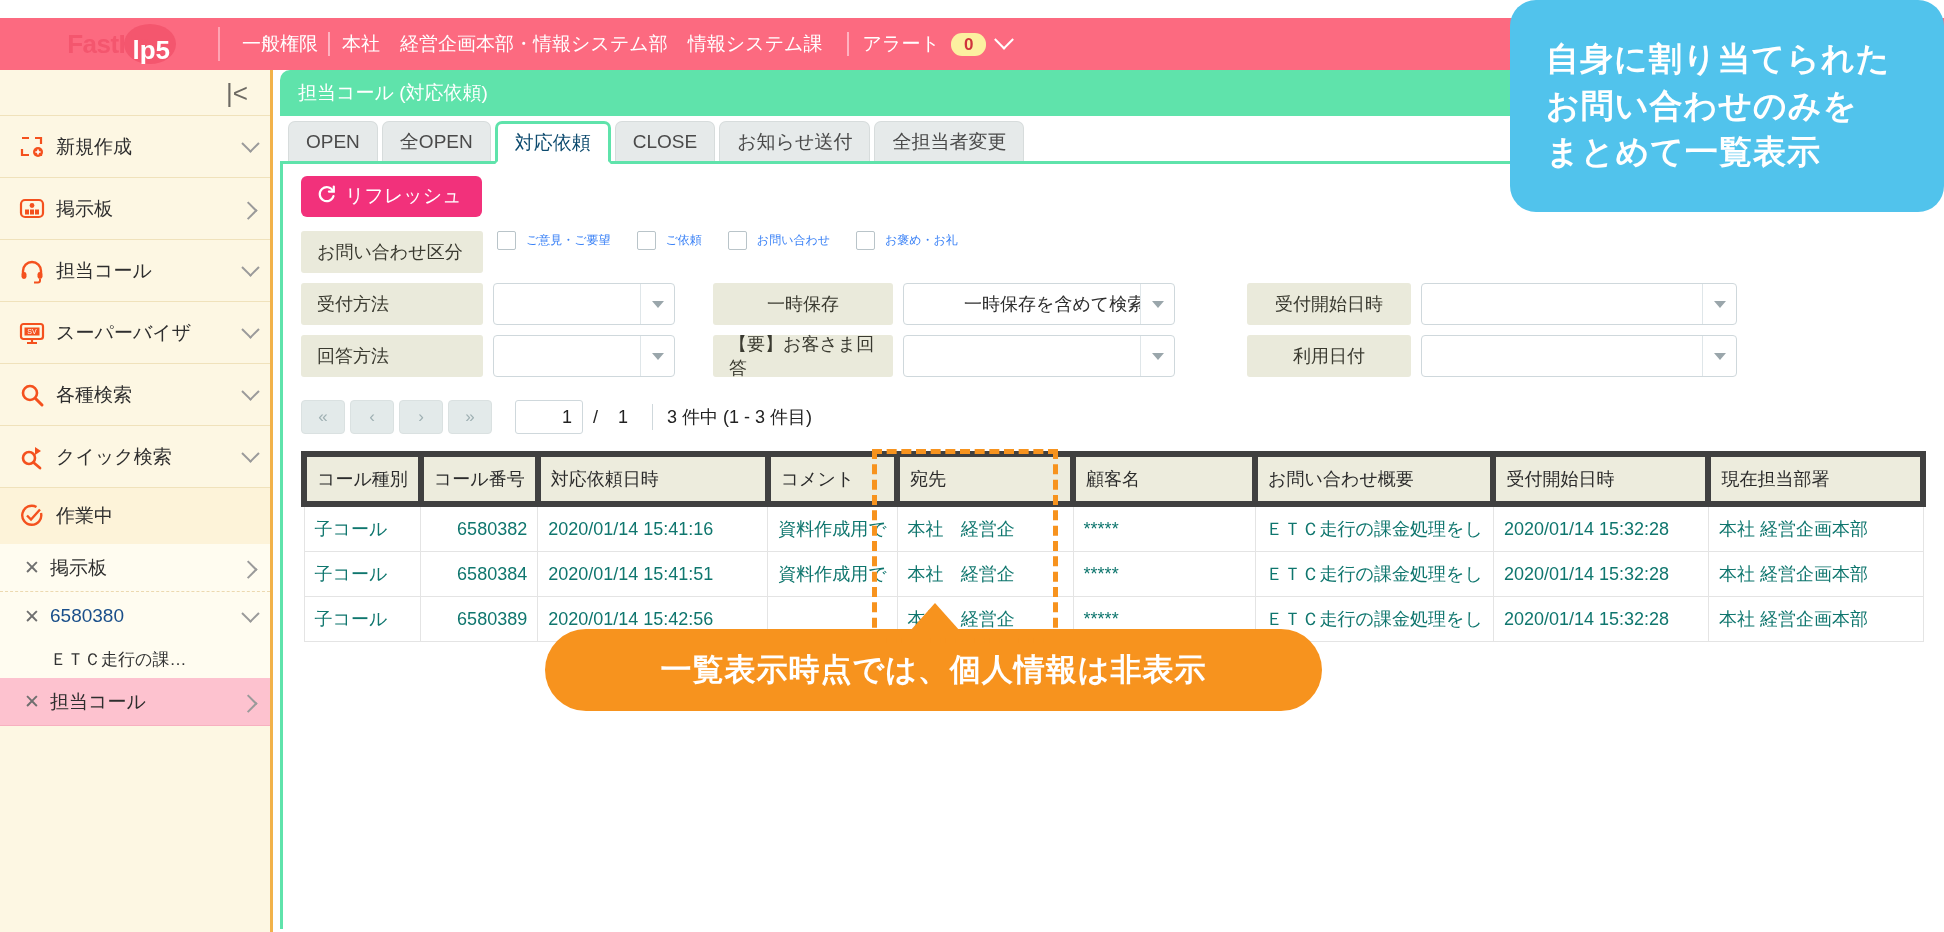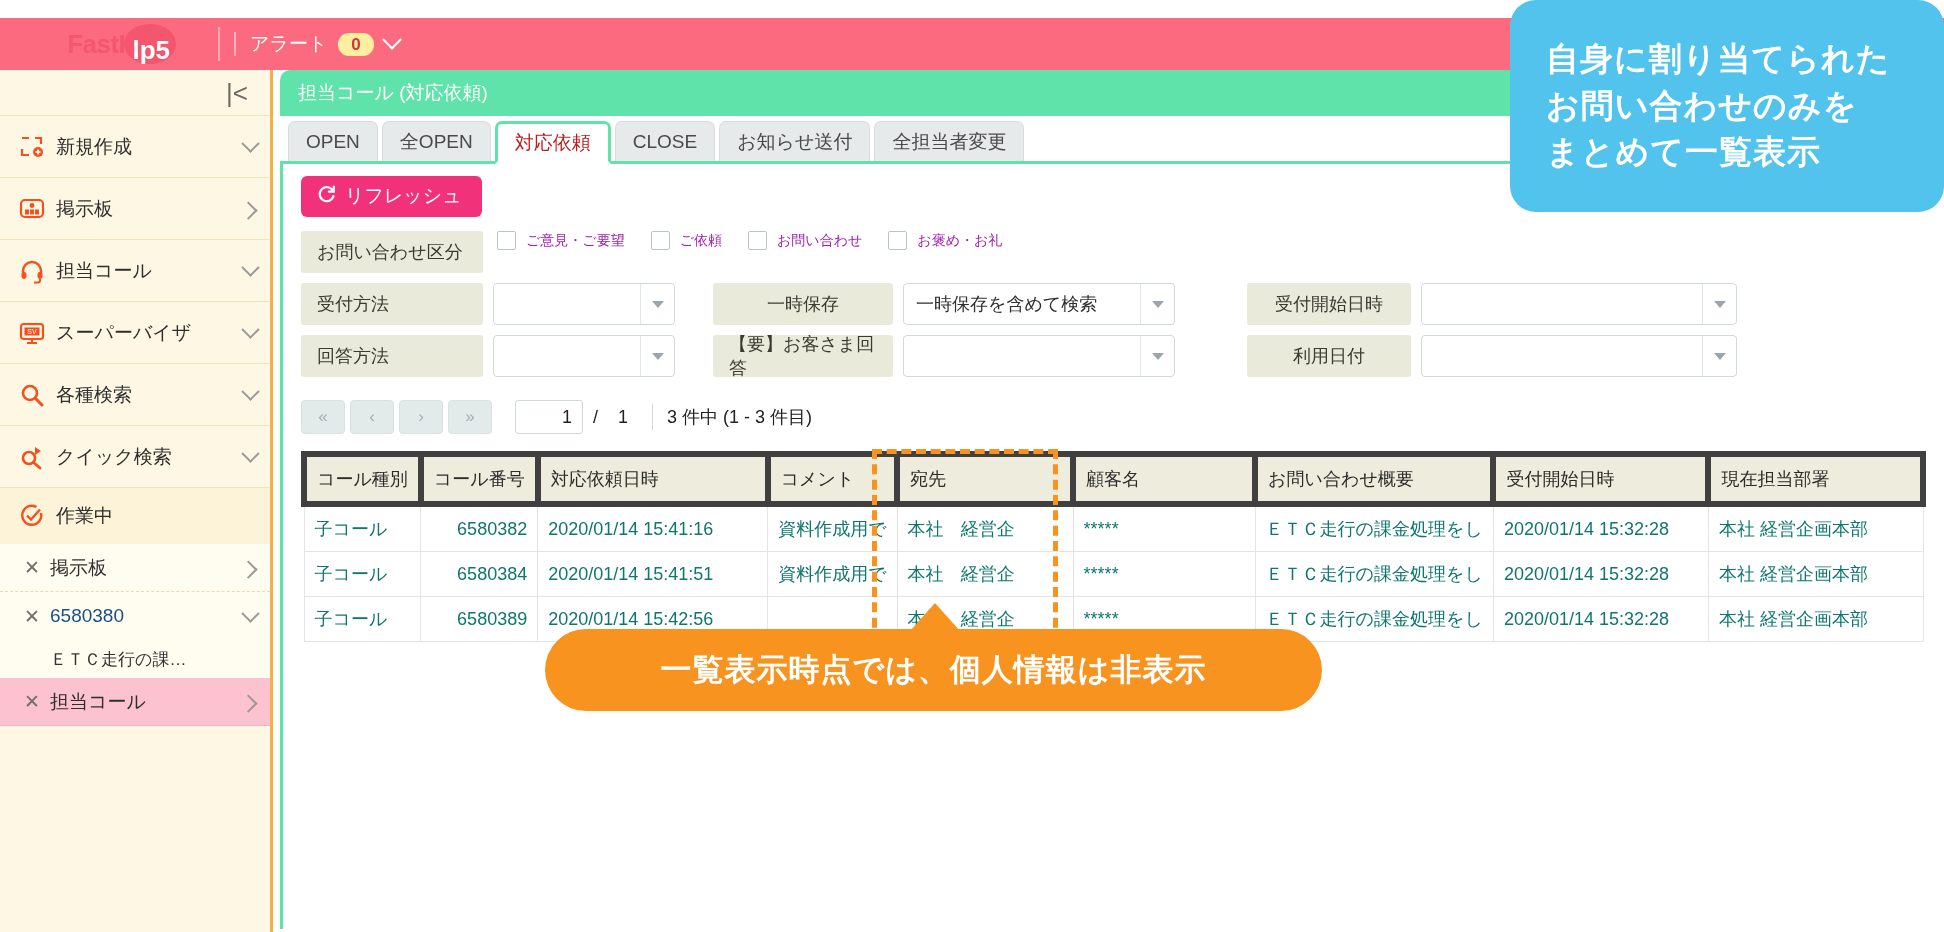--- a/index.html
+++ b/index.html
@@ -153,21 +153,21 @@
   }
   .tab {
     height: 40px; padding: 11px 17px;
     display: flex; align-items: center; justify-content: center;
     background: #e6eaea; color: #4a4a4a;
     font-size: 19px; border-radius: 7px 7px 0 0;
     cursor: pointer;
     border: 1px solid #d7dcdc; border-bottom: none;
   }
   .tab.active {
-    background: #ffffff; color: #b91c1c;
+    background: #ffffff; color: #0c4a6e;
     border: 3px solid #5fe3ab; border-bottom: 3px solid #ffffff;
     margin-bottom: -3px; height: 43px;
   }
 
   .body-area {
     border-left: 3px solid #5fe3ab;
     margin-left: 4px;
     height: 765px;
     padding: 12px 0 0 18px;
     background: #ffffff;
@@ -182,30 +182,30 @@
 
   
   .filters { margin-top: 14px; }
   .frow { display: flex; align-items: flex-start; height: 46px; margin-bottom: 6px; }
   .flabel {
     background: #eaeadb; color: #3a3a30; font-size: 18px;
     height: 42px; display: flex; align-items: center; padding: 0 16px;
     border-radius: 3px;
   }
   .fcheckgroup { display: flex; align-items: center; gap: 0; padding-left: 14px; }
-  .fcheck { display: flex; align-items: center; gap: 10px; margin-right: 26px; font-size: 14px; color: #a21caf; }
+  .fcheck { display: flex; align-items: center; gap: 10px; margin-right: 26px; font-size: 12px; color: #3b82f6; }
   .cbox {
     width: 19px; height: 19px; border: 1px solid #b9c4c9;
     background: #ffffff; border-radius: 2px; flex: none;
   }
   .fselect {
     height: 42px; background: #ffffff;
     border: 1px solid #cfd8dc; border-radius: 4px;
     display: flex; align-items: center; justify-content: space-between;
-    font-size: 18px; color: #2e2e2e; cursor: pointer;
+    font-size: 18px; color: #2e2e2e; cursor: pointer; padding-left: 48px;
   }
   .fselect .val { padding: 0 12px; white-space: nowrap; overflow: hidden; }
   .fselect .arrow {
     width: 34px; height: 100%; flex: none;
     border-left: 1px solid #dfe6e9;
     display: flex; align-items: center; justify-content: center;
   }
   .tri { width: 0; height: 0; border-left: 6px solid transparent; border-right: 6px solid transparent; border-top: 7px solid #9aa6ab; }
 
   
@@ -281,20 +281,27 @@
 
 <div id="app">
 
   <div class="topbar">
     <div class="logo-wrap">
       <span class="logo-text">FastHe</span>
       <span class="logo-blob"></span>
       <span class="logo-p5">lp5</span>
     </div>
     <div class="topbar-divider"></div>
+    <div class="topbar-info">
+      <span class="ti-perm">一般権限</span>
+      <span class="ti-sep"></span>
+      <span class="ti-org">本社</span>
+      <span class="ti-dept">経営企画本部・情報システム部</span>
+      <span class="ti-sect">情報システム課</span>
+    </div>
     <div class="ti-sep" style="margin-left:14px;"></div>
     <div class="topbar-alert">
       <span>アラート</span>
       <span class="alert-badge">0</span>
       <span class="chev-down-white"></span>
     </div>
   </div>
 
   <div class="sidebar">
 

